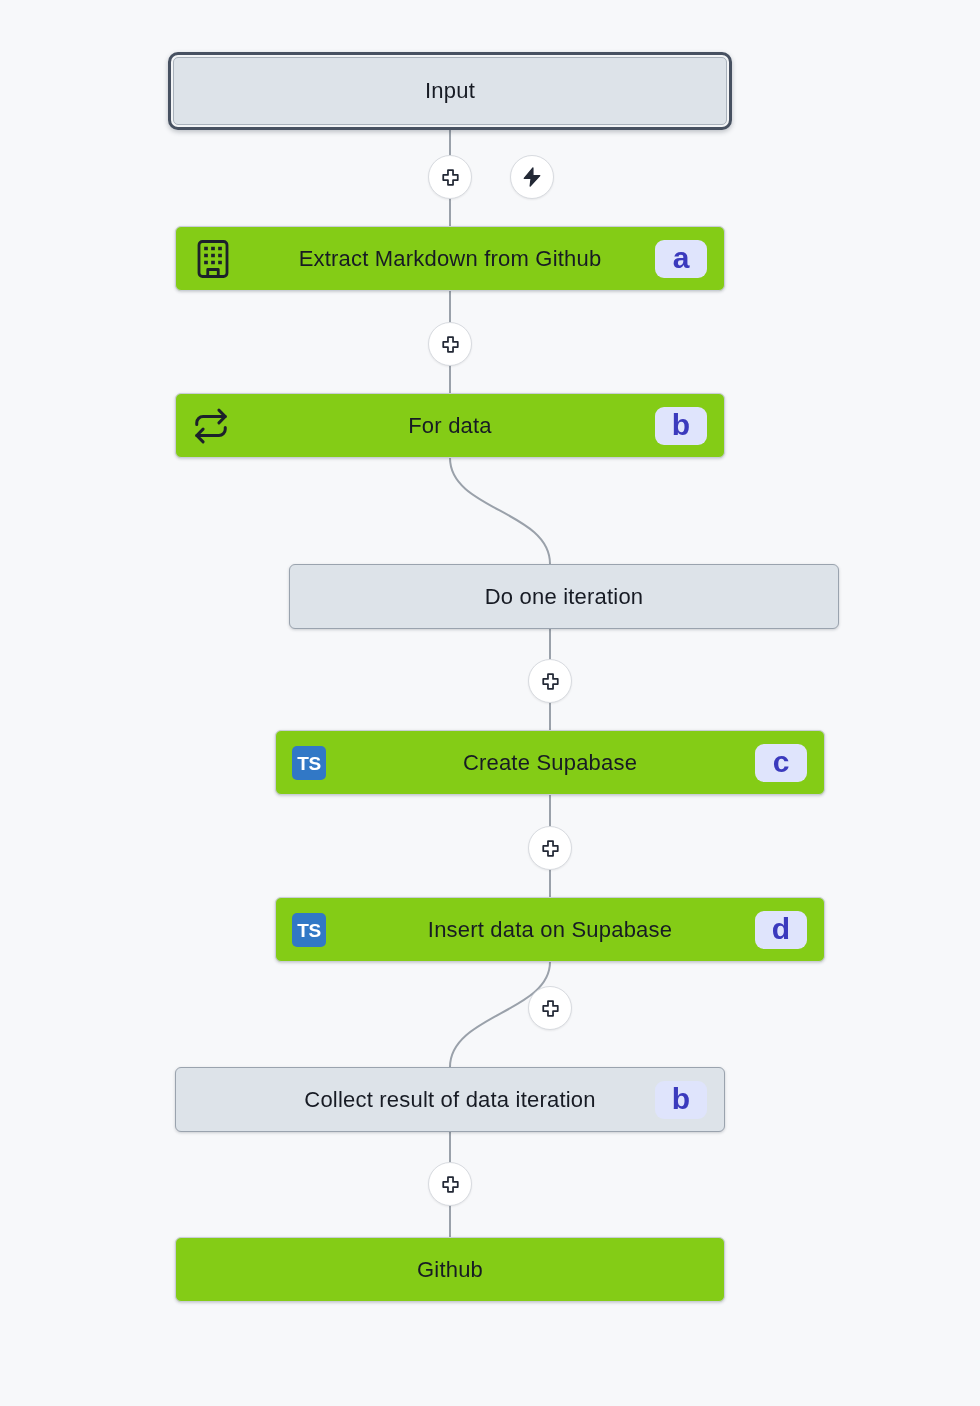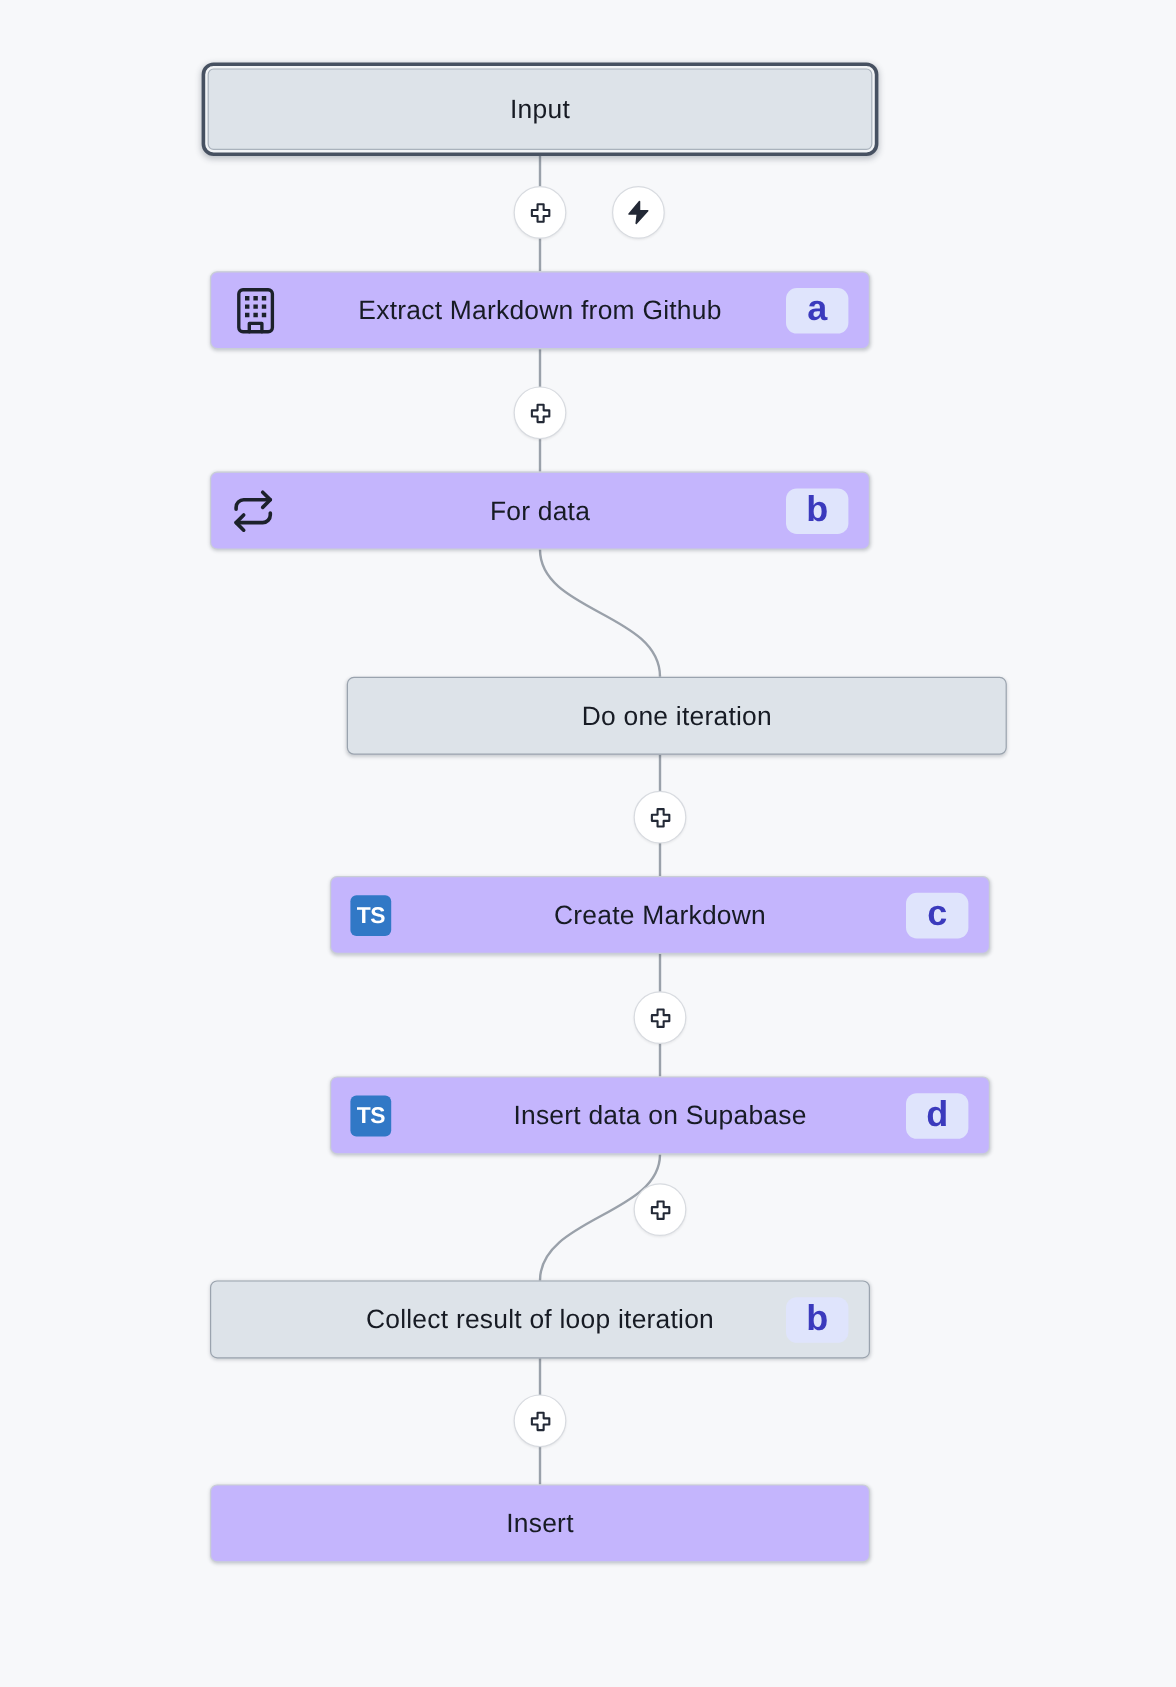--- a/index.html
+++ b/index.html
@@ -8,21 +8,21 @@
     font-family:"Liberation Sans",sans-serif;overflow:hidden;
   }
   .wires{position:absolute;left:0;top:0;}
   .wires path{stroke:#9aa1aa;stroke-width:2;fill:none;}
 
   
   .node{
     position:absolute;width:550px;height:65px;border-radius:6px;
     display:flex;align-items:center;justify-content:center;box-sizing:border-box;
   }
-  .node.white{background:#c4b5fd;border:1.5px solid #c9ced6;box-shadow:0 1px 3px rgba(35,45,60,.22);}
+  .node.white{background:#84cc16;border:1.5px solid #c9ced6;box-shadow:0 1px 3px rgba(35,45,60,.22);}
   .node.gray{background:#dde3e9;border:1.5px solid #9aa3ae;box-shadow:0 1px 3px rgba(35,45,60,.22);}
   .label{font-size:22px;color:#171b24;letter-spacing:.2px;}
 
   
   .input-outer{
     position:absolute;left:168px;top:52px;width:564px;height:78px;box-sizing:border-box;
     border:3.5px solid #475161;border-radius:10px;background:#f2f4f6;padding:2px;
     box-shadow:0 2px 5px rgba(35,45,60,.28);
   }
   .input-inner{
@@ -130,21 +130,21 @@
       <svg width="21" height="21" viewBox="0 0 24 24">
         <path d="M9.1 3.7 h5.8 v5.4 h5.4 v5.8 h-5.4 v5.4 H9.1 v-5.4 H3.7 V9.1 h5.4 Z" fill="#ffffff" stroke="#232936" stroke-width="2" stroke-linejoin="round"></path>
       </svg>
     </span>
   </button>
 
   <div class="node white" style="left:275px;top:730px">
     <span class="icon-slot">
       <span class="ts-box">TS</span>
     </span>
-    <span class="label">Create Markdown</span>
+    <span class="label">Create Supabase</span>
     <span class="badge">c</span>
   </div>
 
   <button class="pill" style="left:528px;top:826px">
     <span style="display:flex">
       <svg width="21" height="21" viewBox="0 0 24 24">
         <path d="M9.1 3.7 h5.8 v5.4 h5.4 v5.8 h-5.4 v5.4 H9.1 v-5.4 H3.7 V9.1 h5.4 Z" fill="#ffffff" stroke="#232936" stroke-width="2" stroke-linejoin="round"></path>
       </svg>
     </span>
   </button>
@@ -159,29 +159,29 @@
 
   <button class="pill" style="left:528px;top:986px">
     <span style="display:flex">
       <svg width="21" height="21" viewBox="0 0 24 24">
         <path d="M9.1 3.7 h5.8 v5.4 h5.4 v5.8 h-5.4 v5.4 H9.1 v-5.4 H3.7 V9.1 h5.4 Z" fill="#ffffff" stroke="#232936" stroke-width="2" stroke-linejoin="round"></path>
       </svg>
     </span>
   </button>
 
   <div class="node gray" style="left:175px;top:1067px">
-    <span class="label">Collect result of loop iteration</span>
+    <span class="label">Collect result of data iteration</span>
     <span class="badge">b</span>
   </div>
 
   <button class="pill" style="left:428px;top:1162px">
     <span style="display:flex">
       <svg width="21" height="21" viewBox="0 0 24 24">
         <path d="M9.1 3.7 h5.8 v5.4 h5.4 v5.8 h-5.4 v5.4 H9.1 v-5.4 H3.7 V9.1 h5.4 Z" fill="#ffffff" stroke="#232936" stroke-width="2" stroke-linejoin="round"></path>
       </svg>
     </span>
   </button>
 
   <div class="node white" style="left:175px;top:1237px">
-    <span class="label">Insert</span>
+    <span class="label">Github</span>
   </div>
 
 </div>
 
 </body></html>

